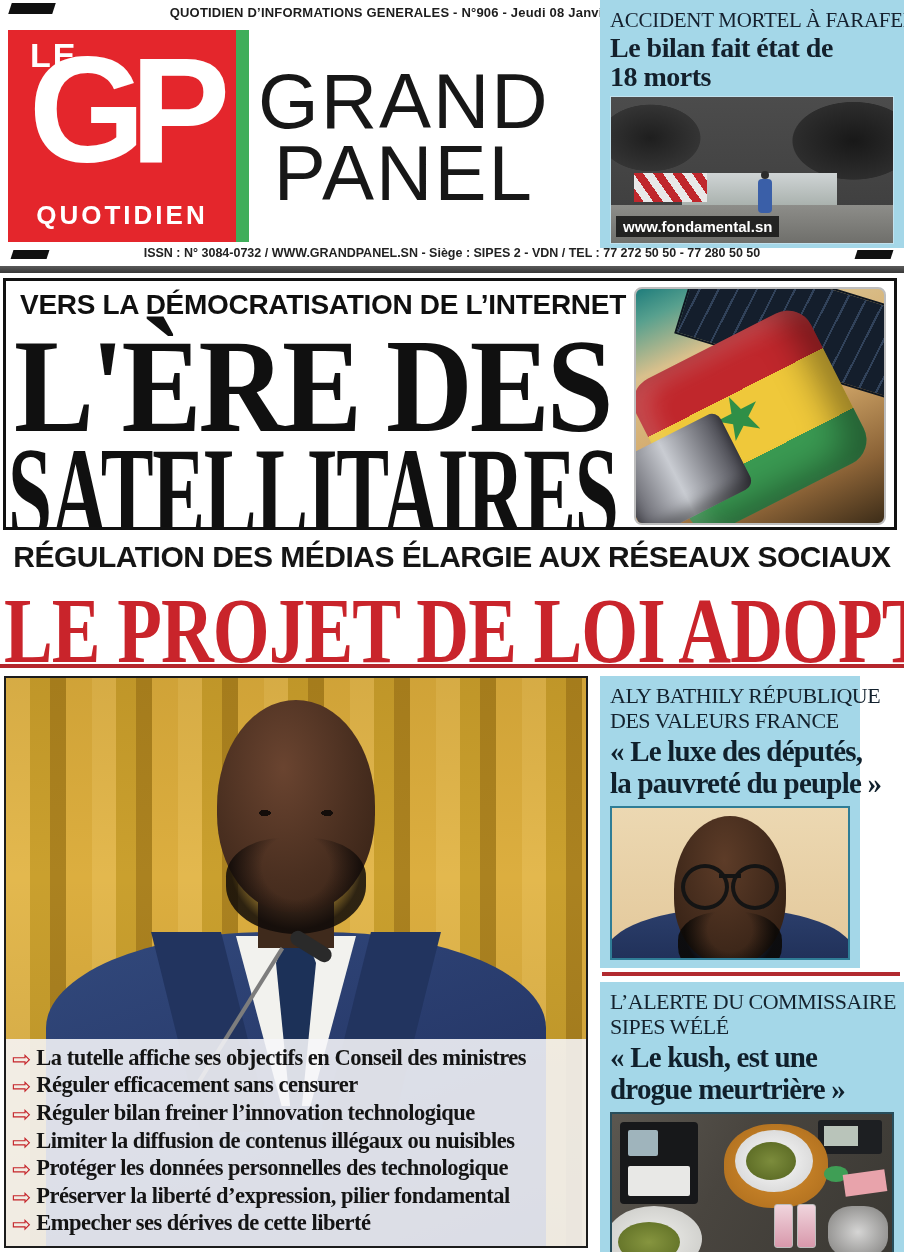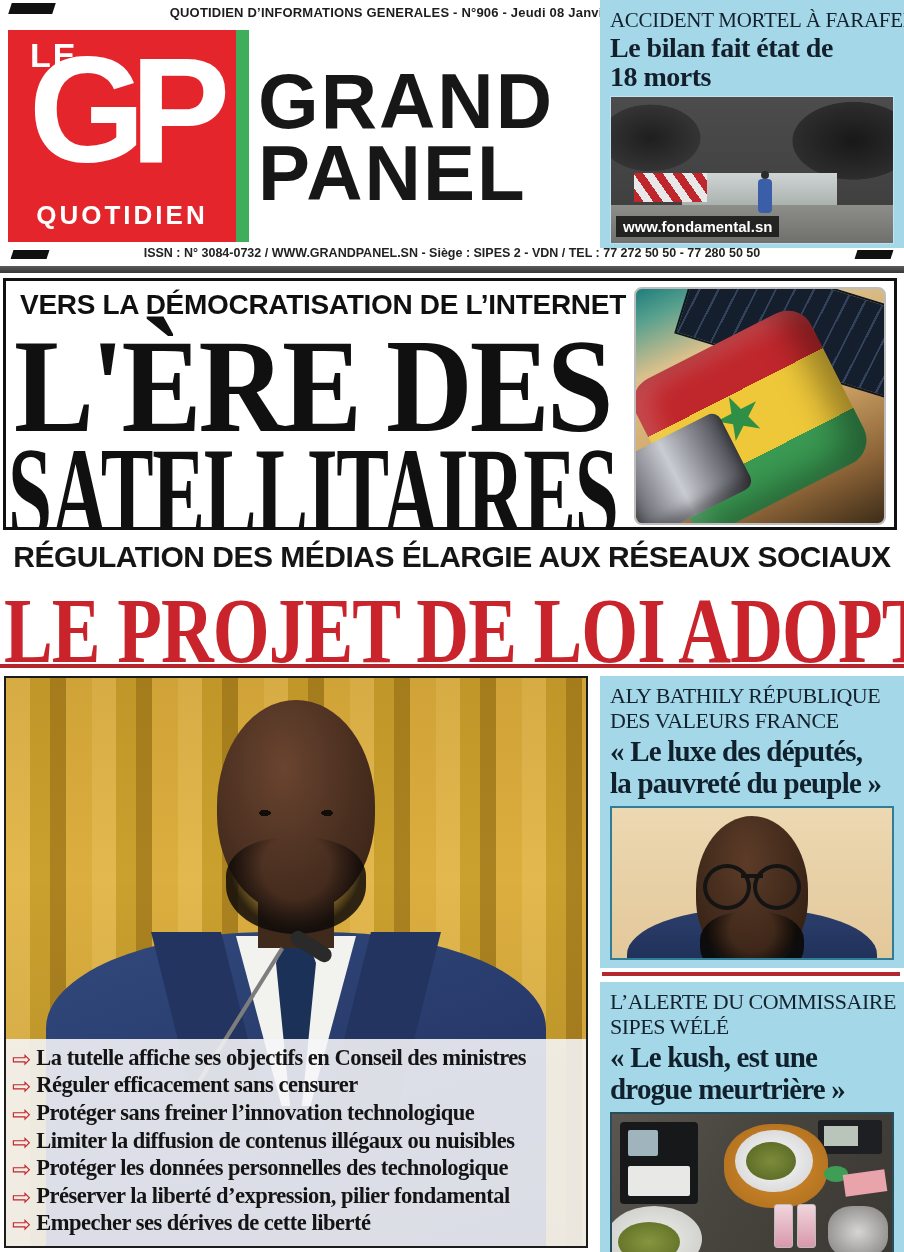--- a/index.html
+++ b/index.html
@@ -15,21 +15,21 @@
   .rm-bl{left:12px;top:250px;width:36px;height:9px;} .rm-br{right:12px;top:250px;width:36px;height:9px;}
 
   
   .logo-red{left:8px;top:30px;width:228px;height:212px;background:#e4262c;}
   .logo-green{left:236px;top:30px;width:13px;height:212px;background:#3fae5a;}
   .logo-le{left:30px;top:36px;font-size:34px;font-weight:bold;color:#fff;letter-spacing:2px;}
   .logo-gp{left:8px;top:20px;width:228px;text-align:center;font-size:150px;font-weight:900;
            color:#fff;letter-spacing:-15px;line-height:1.2;}
   .logo-quotidien{left:8px;top:200px;width:228px;text-align:center;font-size:26px;font-weight:bold;
            color:#fff;letter-spacing:3px;}
-  .brand{left:258px;top:66px;font-size:78px;font-weight:700;color:#171717;line-height:.92;letter-spacing:2px;}
+  .brand{left:258px;top:66px;font-size:78px;font-weight:400;color:#171717;line-height:.92;letter-spacing:2px;text-align:center;}
   .brand span{display:block;}
 
   
   .accident-box{left:600px;top:0;width:304px;height:248px;background:#a4d7e8;box-sizing:border-box;padding:5px 10px;}
   .acc-kicker{font-family:"Liberation Serif",serif;font-size:21px;color:#15202e;letter-spacing:-0.3px;white-space:nowrap;}
   .acc-head{font-family:"Liberation Serif",serif;font-size:28px;font-weight:bold;color:#13202c;
             line-height:1.04;letter-spacing:-0.5px;}
   .acc-head span{display:block;white-space:nowrap;}
   .acc-photo{position:relative;margin-top:5px;height:146px;background:
       radial-gradient(90px 60px at 14% 28%, #1e1e1e 0%, #343434 55%, rgba(0,0,0,0) 56%),
@@ -102,21 +102,21 @@
 
   
   .bullets{position:absolute;left:0;right:0;bottom:0;background:rgba(246,246,249,.88);padding:6px 4px 8px 6px;}
   .b-row{display:flex;align-items:baseline;gap:5px;height:27.6px;overflow:hidden;}
   .b-arrow{color:#c5252b;font-size:23px;line-height:1;flex:0 0 auto;transform:translateY(2px);}
   .b-text{font-family:"Liberation Serif",serif;font-weight:bold;font-size:22.5px;color:#141414;
       letter-spacing:-0.5px;white-space:nowrap;}
 
   
   .blue-box{background:#a4d7e8;box-sizing:border-box;padding:8px 10px;}
-  .bathily-box{left:600px;top:676px;width:304px;height:292px;}
+  .bathily-box{left:600px;top:676px;width:260px;height:292px;}
   .kush-box{left:600px;top:982px;width:304px;height:270px;}
   .rk{font-family:"Liberation Serif",serif;font-size:22px;color:#14222e;line-height:1.12;letter-spacing:-0.5px;}
   .rk span{display:block;white-space:nowrap;}
   .rq{font-family:"Liberation Serif",serif;font-size:29px;font-weight:bold;color:#10202c;line-height:1.08;
       letter-spacing:-0.8px;margin-top:3px;}
   .rq span{display:block;white-space:nowrap;}
   .red-divider{left:602px;top:972px;width:298px;height:4px;background:#b22a30;}
 
   
   .portrait{position:relative;margin-top:7px;height:150px;border:2px solid #2f7d96;overflow:hidden;
@@ -232,21 +232,21 @@
       <div class="b-row">
         <span class="b-arrow">⇨</span>
         <span class="b-text">La tutelle affiche ses objectifs en Conseil des ministres</span>
       </div>
       <div class="b-row">
         <span class="b-arrow">⇨</span>
         <span class="b-text">Réguler efficacement sans censurer</span>
       </div>
       <div class="b-row">
         <span class="b-arrow">⇨</span>
-        <span class="b-text">Protéger sans freiner l’innovation technologique</span>
+        <span class="b-text">Réguler bilan freiner l’innovation technologique</span>
       </div>
       <div class="b-row">
         <span class="b-arrow">⇨</span>
         <span class="b-text">Limiter la diffusion de contenus illégaux ou nuisibles</span>
       </div>
       <div class="b-row">
         <span class="b-arrow">⇨</span>
         <span class="b-text">Protéger les données personnelles des technologique</span>
       </div>
       <div class="b-row">

